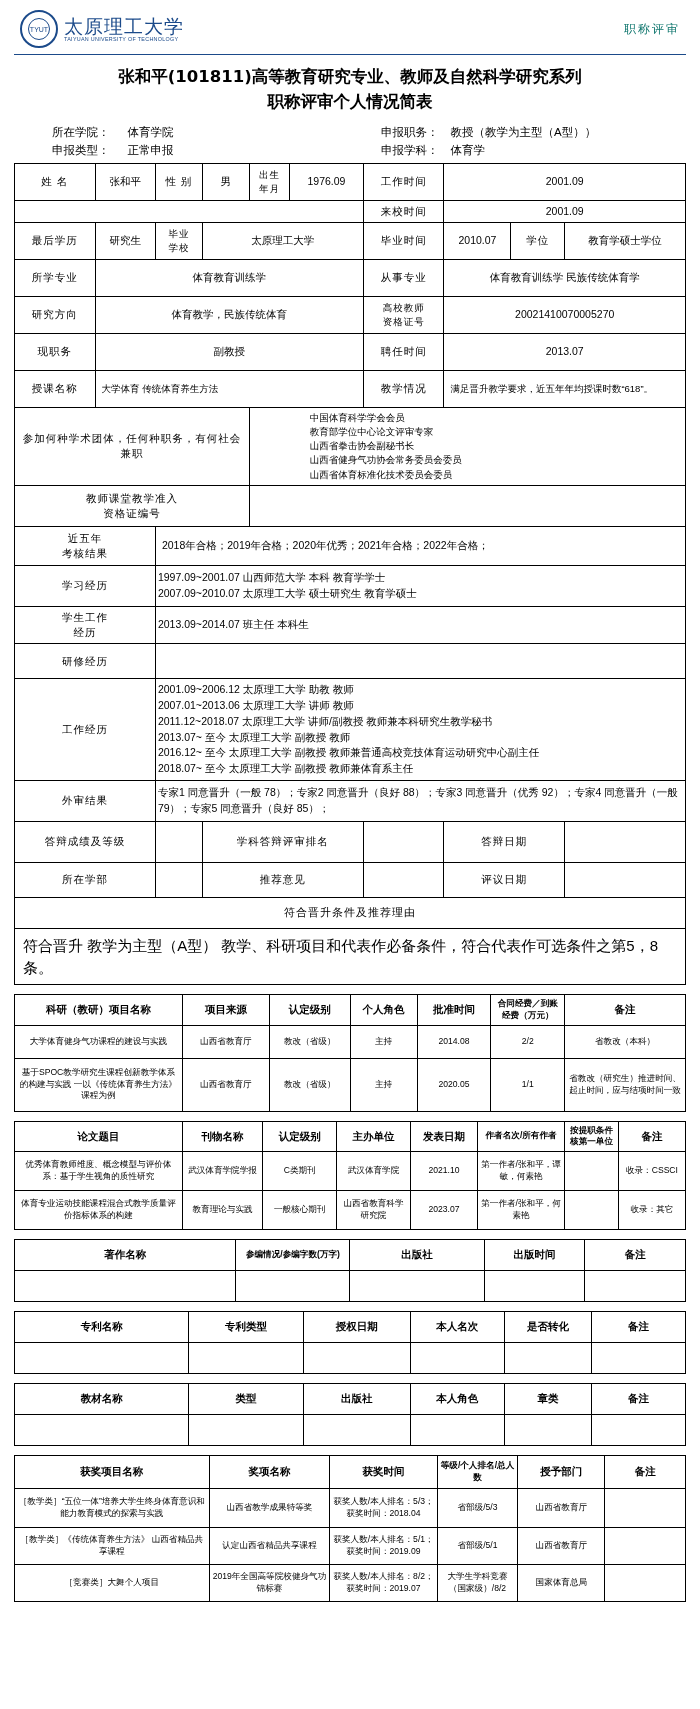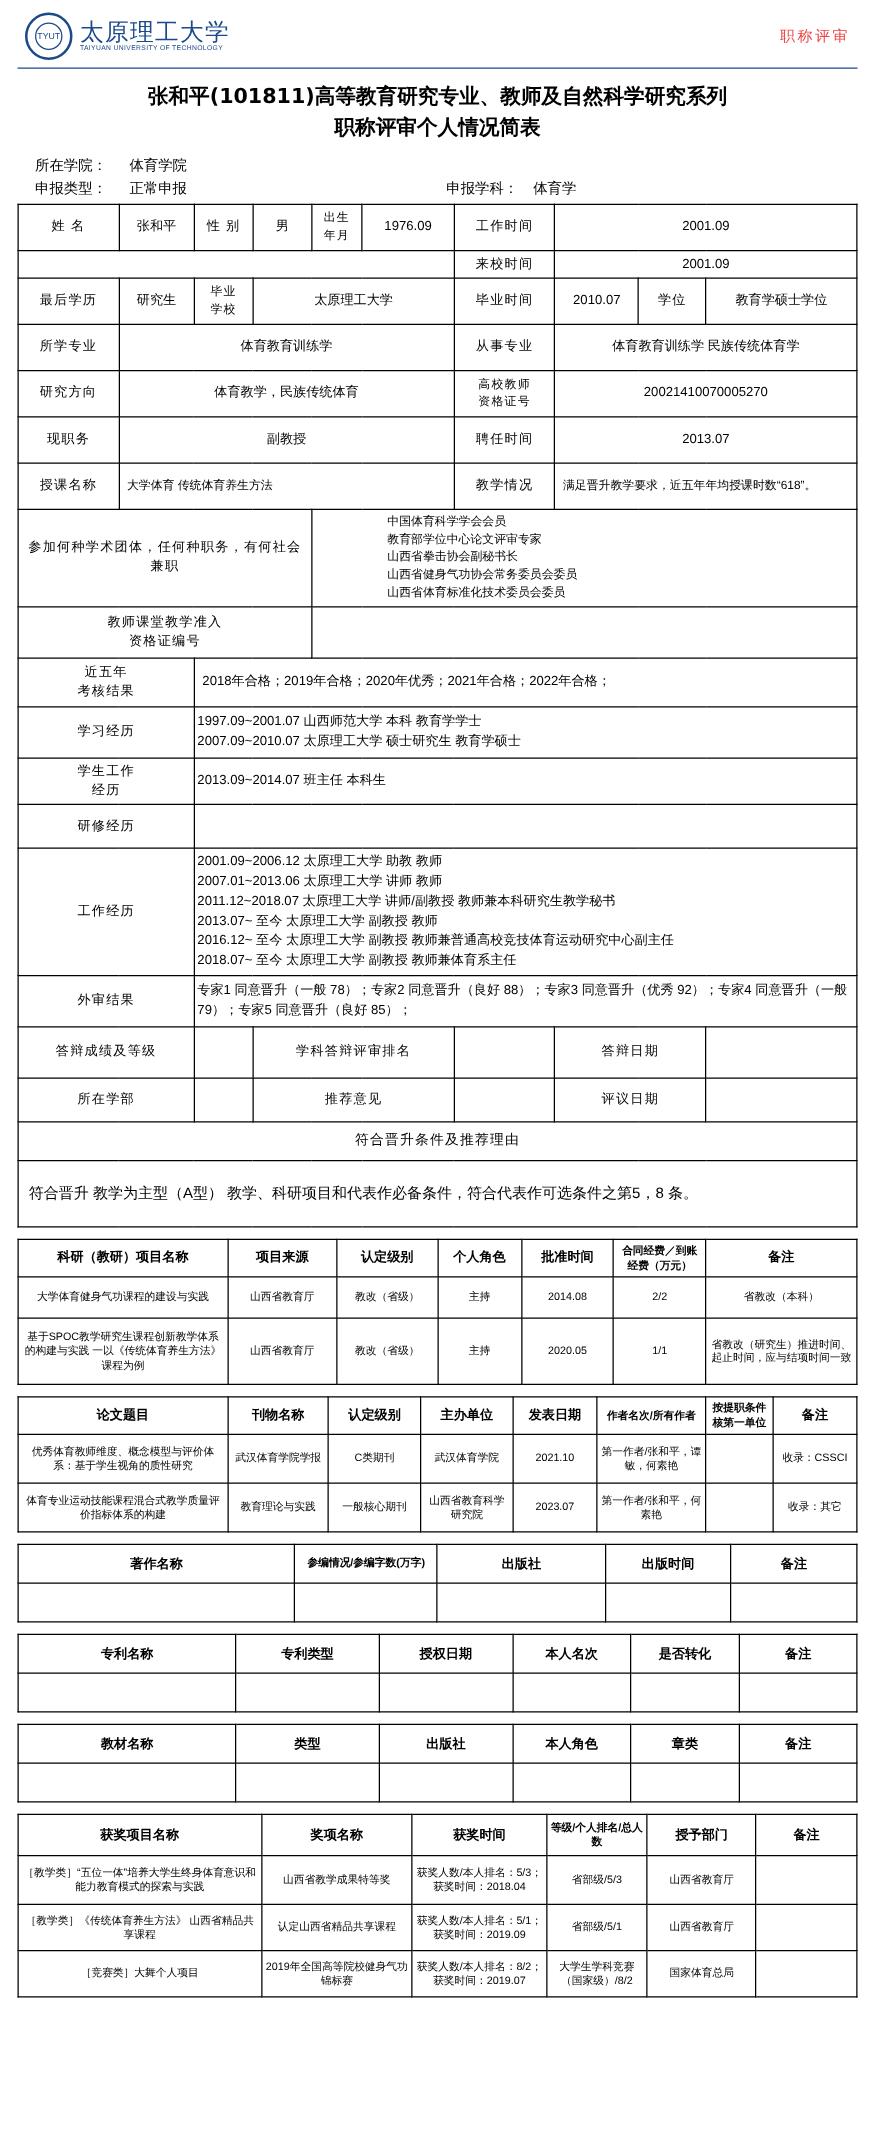--- a/index.html
+++ b/index.html
@@ -58,21 +58,21 @@
     letter-spacing: 1px;
     line-height: 1.1;
   }
   .logo-text-en {
     font-size: 5.4px;
     color: #1b4a8a;
     letter-spacing: .3px;
   }
   .topbar-right {
     font-size: 12px;
-    color: #ef4444;
+    color: #0f766e;
     letter-spacing: 2px;
     font-family: Liberation Serif, serif;
   }
   .rule {
     border-bottom: 1px solid #1b4a8a;
     margin: 0 0 10px 0;
   }
   h1.title {
     text-align: center;
     font-size: 16.5px;
@@ -81,21 +81,21 @@
     margin: 4px 0 10px 0;
     font-family: "DejaVu Sans", sans-serif;
   }
   
   .meta {
     display: flex;
     font-size: 11.5px;
     margin: 0 0 3px 0;
     padding-left: 14px;
   }
-  .meta .col { width: 50%; display: flex; }
+  .meta .col { width: 50%; display: flex; margin-left: 24px; }
   .meta .lab { white-space: nowrap; }
   .meta .val { margin-left: 18px; }
   .meta .val.tight { margin-left: 12px; }
 
   
   table {
     border-collapse: collapse;
     width: 100%;
     table-layout: fixed;
   }
@@ -117,21 +117,21 @@
   td.mlines { text-align: left; padding-left: 60px; line-height: 1.5; }
   td.mlines.nopad { padding-left: 2px; }
   .small { font-size: 9.5px; }
   .xsmall { font-size: 8.6px; line-height: 1.35; }
   .tall { height: 30px; }
   .center-note {
     text-align: center;
     font-size: 11px;
     letter-spacing: 1px;
   }
-  .cond-row td { padding: 6px 8px; text-align: left; font-size: 12px; }
+  .cond-row td { padding: 6px 8px; text-align: left; font-size: 15px; }
   .block-lines { white-space: pre-line; }
   .gap { height: 9px; }
 </style>
 </head>
 <body>
 
 <div class="page">
 
   <div class="topbar">
     <div class="logo-wrap">
@@ -150,20 +150,24 @@
   <h1 class="title">
     <div>张和平(101811)高等教育研究专业、教师及自然科学研究系列</div>
     <div>职称评审个人情况简表</div>
   </h1>
 
   <div class="meta">
     <div class="col">
       <span class="lab">所在学院：</span>
       <span class="val">体育学院</span>
     </div>
+    <div class="col">
+      <span class="lab">申报职务：</span>
+      <span class="val tight">教授（教学为主型（A型））</span>
+    </div>
   </div>
   <div class="meta">
     <div class="col">
       <span class="lab">申报类型：</span>
       <span class="val">正常申报</span>
     </div>
     <div class="col">
       <span class="lab">申报学科：</span>
       <span class="val tight">体育学</span>
     </div>

